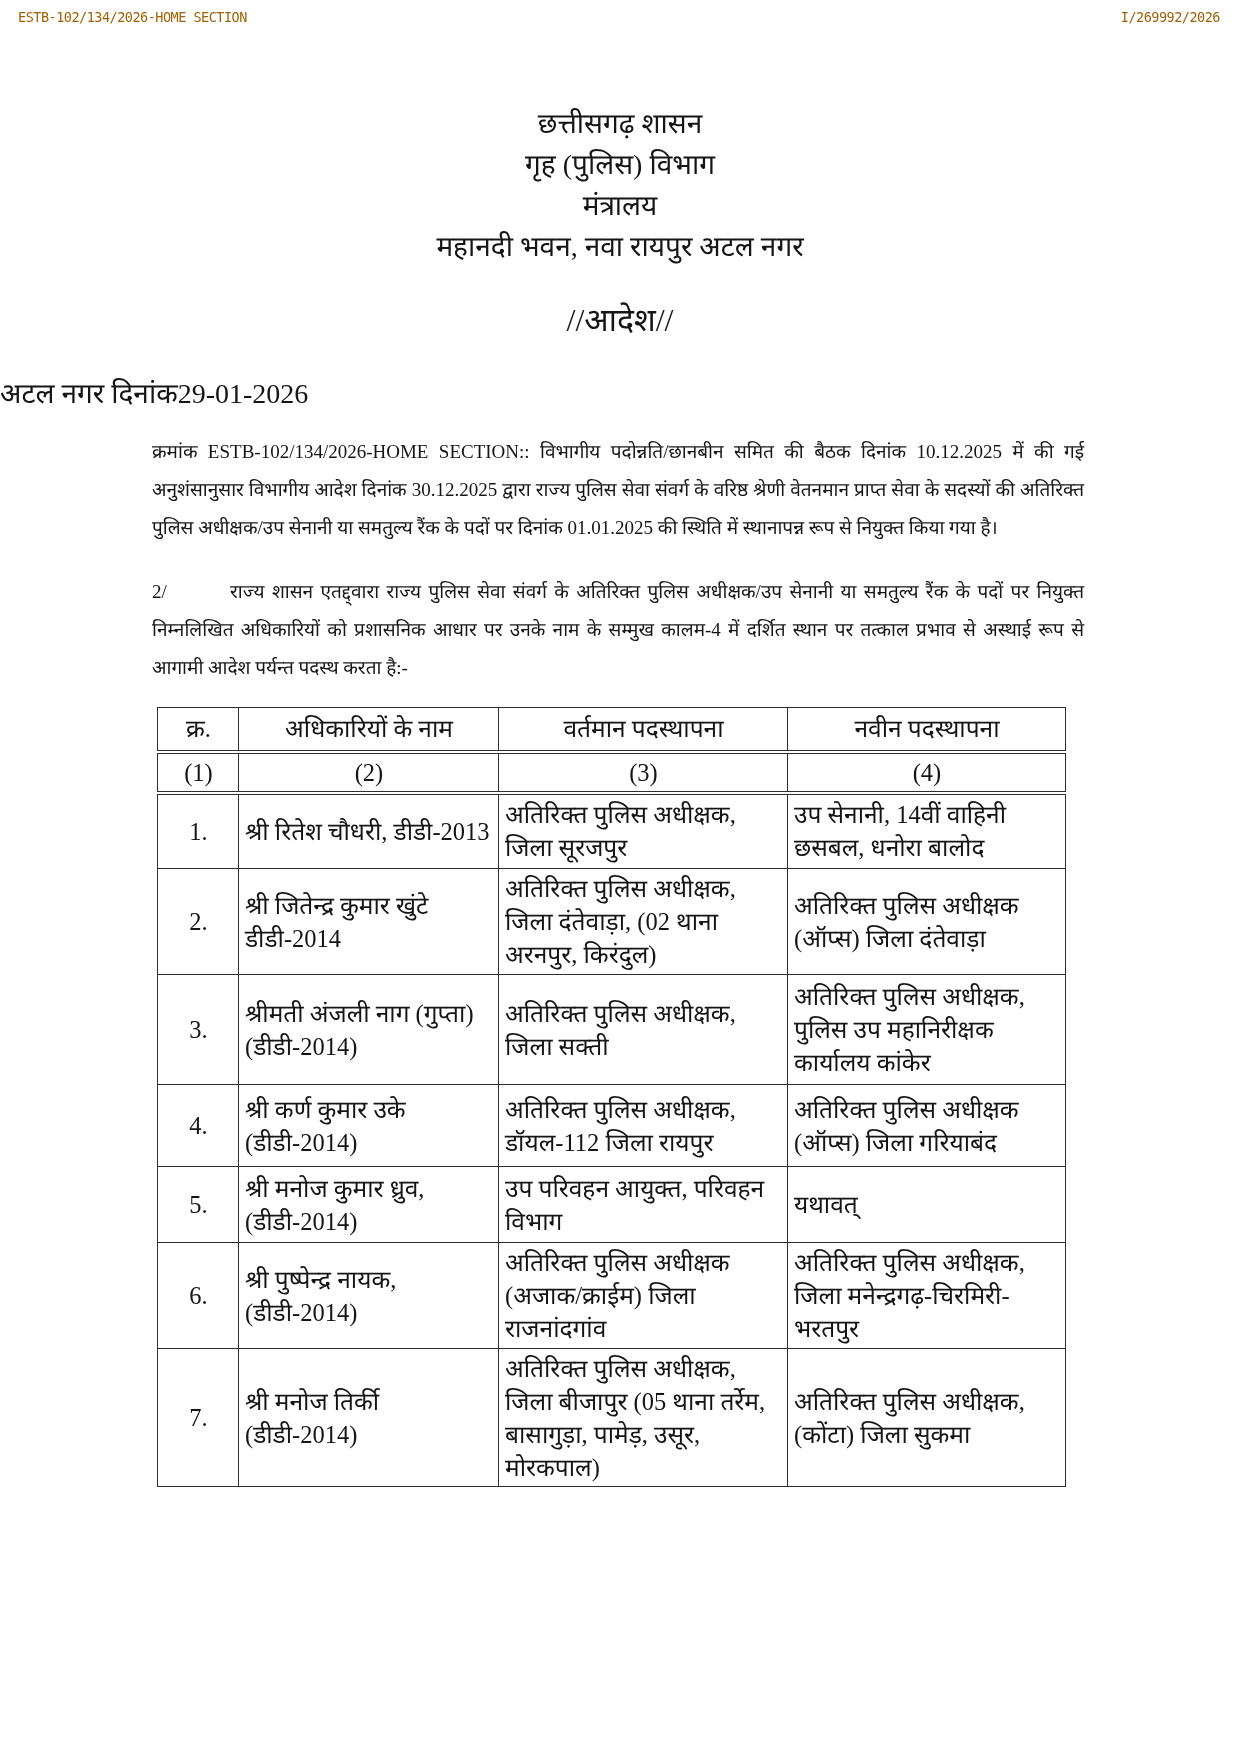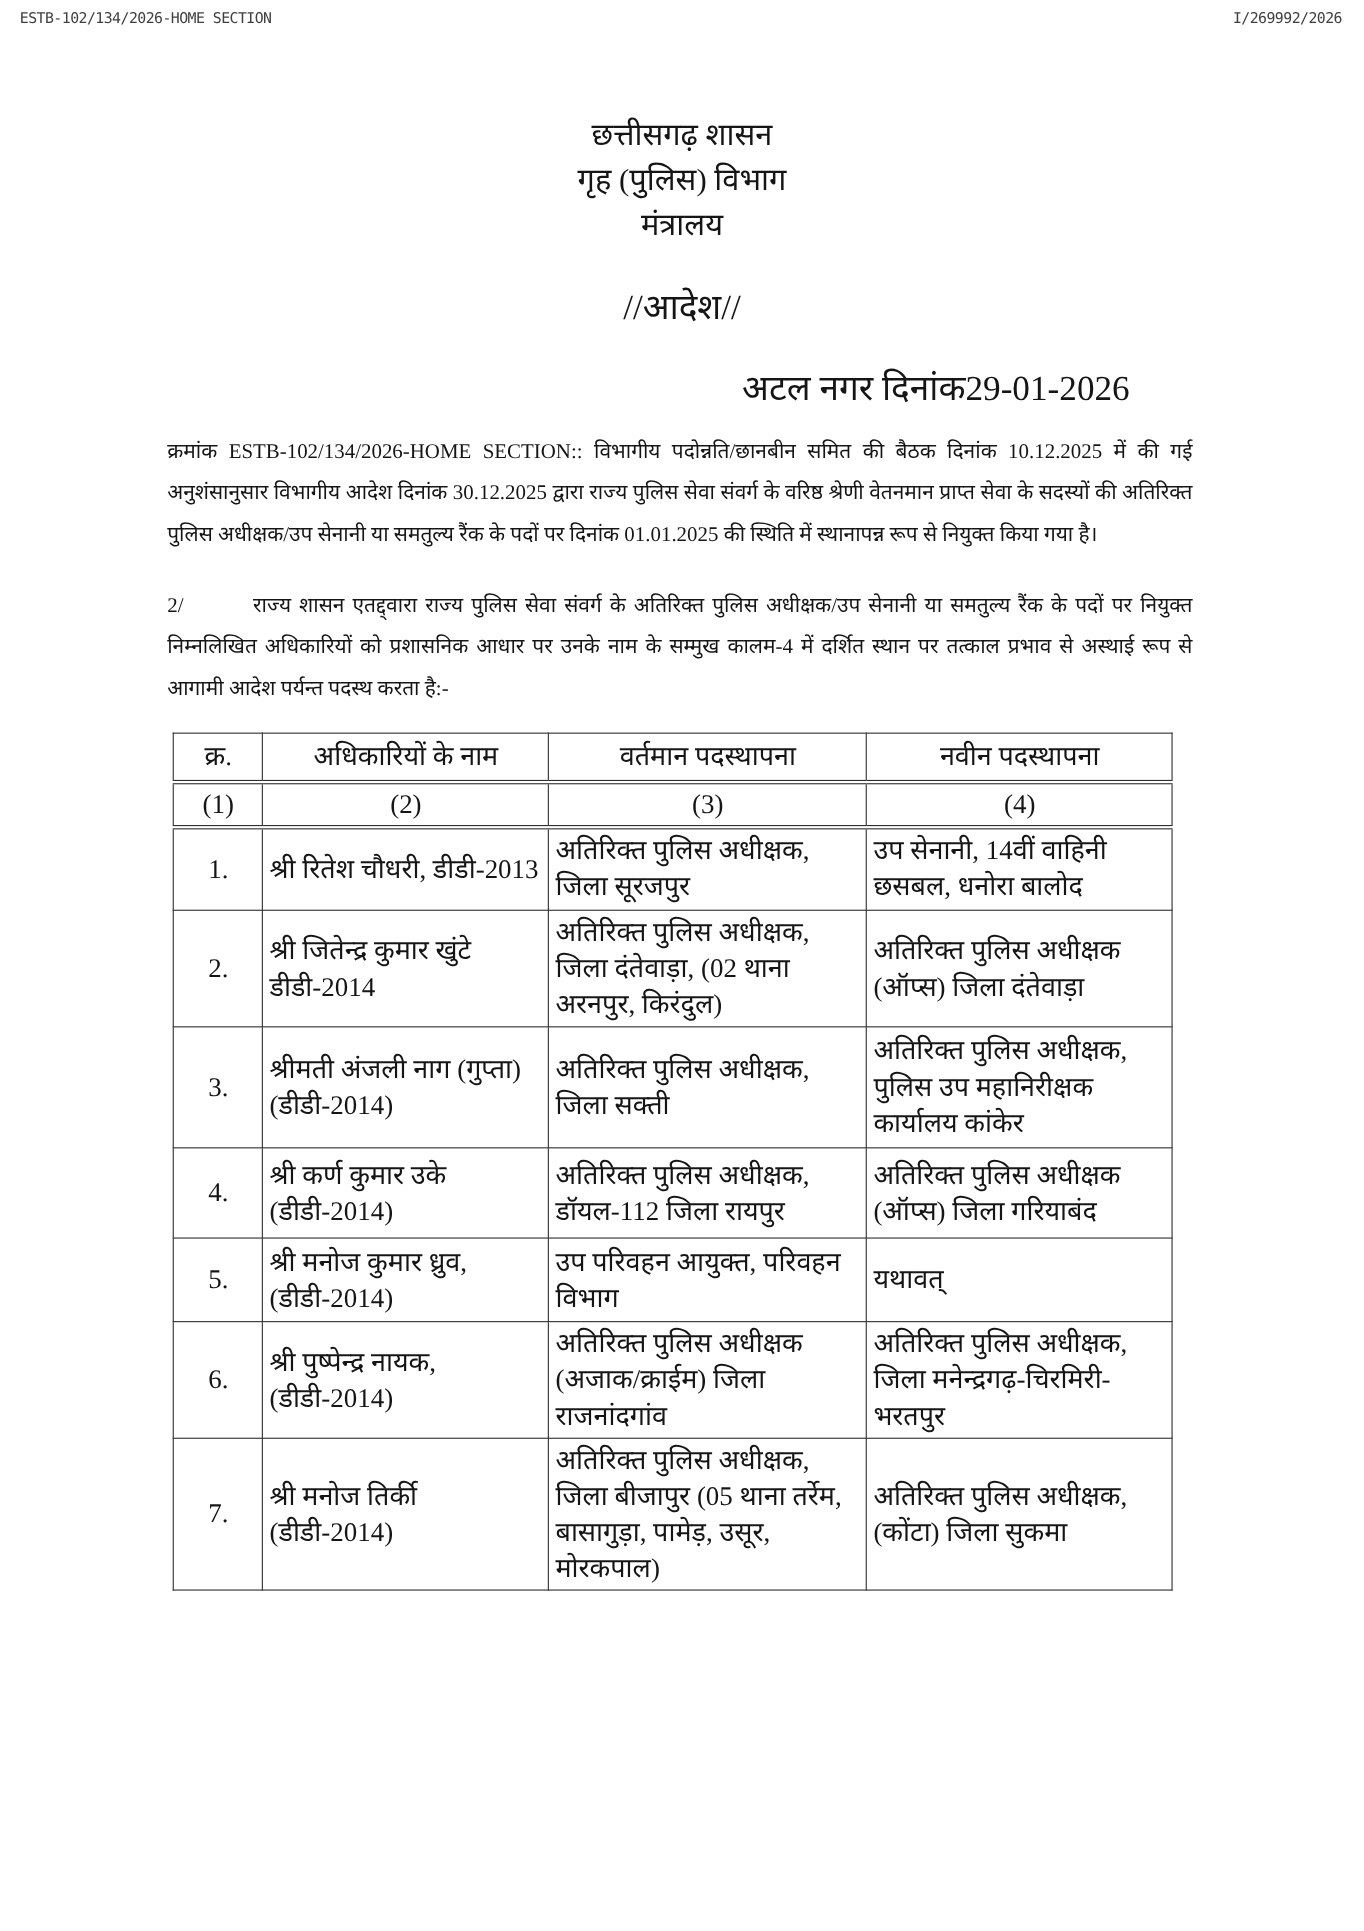--- a/index.html
+++ b/index.html
@@ -16,44 +16,44 @@
 
   
   .doc-header {
     display: flex;
     justify-content: space-between;
     align-items: center;
     padding: 9px 20px 0 18px;
     font-family: "DejaVu Sans Mono", monospace;
     font-size: 13.5px;
     letter-spacing: -0.5px;
-    color: #404040;
+    color: #a16207;
     white-space: nowrap;
   }
 
   
   .letterhead {
     text-align: center;
     margin-top: 78px;
     font-size: 28px;
     line-height: 41px;
   }
 
   .order-title {
     text-align: center;
     margin-top: 36px;
     font-size: 32px;
     line-height: 34px;
   }
 
   .date-line {
-    text-align: right;
+    text-align: left;
     padding-right: 213px;
     margin-top: 40px;
-    font-size: 32px;
+    font-size: 28px;
     line-height: 34px;
   }
 
   .para {
     margin-left: 152px;
     width: 932px;
     font-size: 19px;
     line-height: 38px;
     text-align: justify;
   }
@@ -102,20 +102,21 @@
 
 <div class="doc-header">
   <span>ESTB-102/134/2026-HOME SECTION</span>
   <span>I/269992/2026</span>
 </div>
 
 <div class="letterhead">
   <div>छत्तीसगढ़ शासन</div>
   <div>गृह (पुलिस) विभाग</div>
   <div>मंत्रालय</div>
+  <div>महानदी भवन, नवा रायपुर अटल नगर</div>
 </div>
 
 <div class="order-title">//आदेश//</div>
 
 <div class="date-line">अटल नगर दिनांक29-01-2026</div>
 
 <div class="para para1">क्रमांक ESTB-102/134/2026-HOME SECTION:: विभागीय पदोन्नति/छानबीन समित की बैठक दिनांक 10.12.2025 में की गई अनुशंसानुसार विभागीय आदेश दिनांक 30.12.2025 द्वारा राज्य पुलिस सेवा संवर्ग के वरिष्ठ श्रेणी वेतनमान प्राप्त सेवा के सदस्यों की अतिरिक्त पुलिस अधीक्षक/उप सेनानी या समतुल्य रैंक के पदों पर दिनांक 01.01.2025 की स्थिति में स्थानापन्न रूप से नियुक्त किया गया है।</div>
 
 <div class="para para2">
   <span class="para-num">2/</span>

